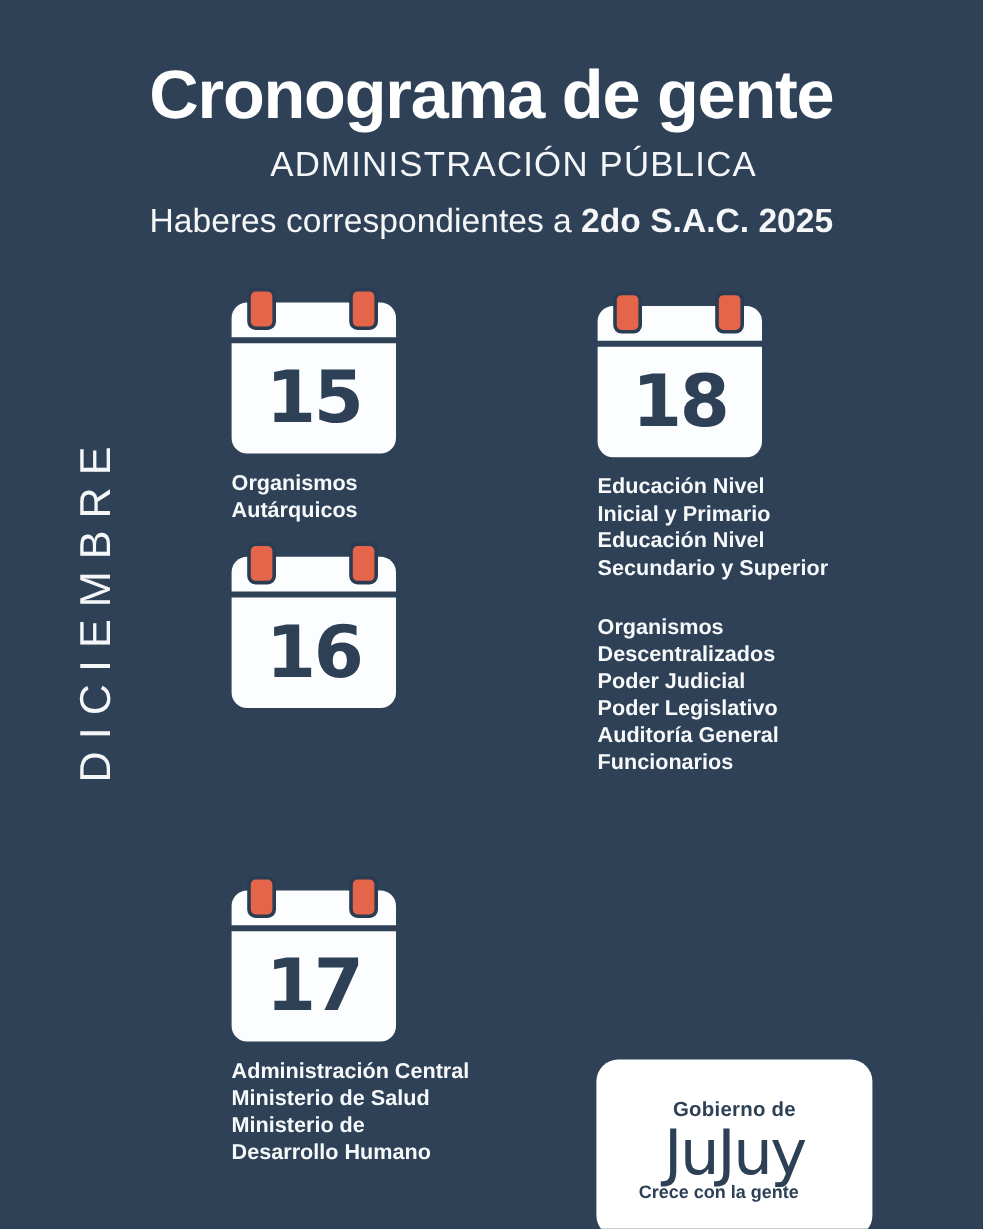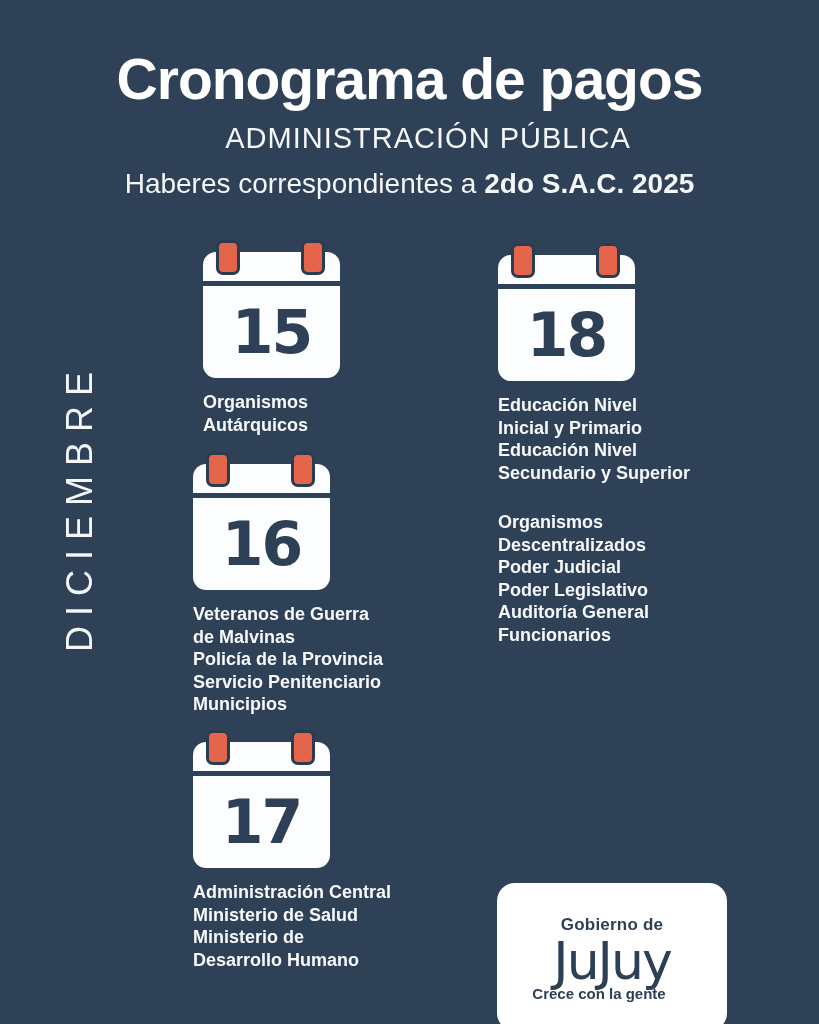--- a/index.html
+++ b/index.html
@@ -52,21 +52,21 @@
     transform: translate(-50%, -50%) rotate(-90deg);
     font-size: 36px;
     letter-spacing: 10px;
     font-weight: normal;
     color: #f4f6f8;
     white-space: nowrap;
   }
 
   
   .entry { position: absolute; width: 230px; }
-  .entry-15 { left: 203px; top: 240px; }
+  .entry-15 { left: 193px; top: 240px; }
   .entry-16 { left: 193px; top: 452px; }
   .entry-17 { left: 193px; top: 730px; }
   .entry-18 { left: 498px; top: 243px; }
   .entry-19 { left: 498px; top: 498px; }
 
   .calendar { position: relative; width: 137px; height: 138px; }
   .cal-tab {
     position: absolute;
     top: 0;
     width: 24px; height: 35px;
@@ -140,21 +140,21 @@
     font-weight: bold;
     margin-left: -26px;
     margin-top: -2px;
   }
 </style>
 </head>
 <body>
 
 <div class="poster">
 
-  <h1 class="page-title">Cronograma de pagos</h1>
+  <h1 class="page-title">Cronograma de gente</h1>
   <div class="page-subtitle">ADMINISTRACIÓN PÚBLICA</div>
   <div class="tagline">
     <span>Haberes correspondientes a </span><span class="bold">2do S.A.C. 2025</span>
   </div>
 
   <div class="month-label">DICIEMBRE</div>
 
   <section class="entry entry-15">
     <div class="calendar">
       <div class="cal-tab left"></div>
@@ -170,25 +170,20 @@
 
   <section class="entry entry-16">
     <div class="calendar">
       <div class="cal-tab left"></div>
       <div class="cal-tab right"></div>
       <div class="cal-top"></div>
       <div class="cal-body">
         <span class="cal-day">16</span>
       </div>
     </div>
-    <p class="entry-label">Veteranos de Guerra
-de Malvinas
-Policía de la Provincia
-Servicio Penitenciario
-Municipios</p>
   </section>
 
   <section class="entry entry-17">
     <div class="calendar">
       <div class="cal-tab left"></div>
       <div class="cal-tab right"></div>
       <div class="cal-top"></div>
       <div class="cal-body">
         <span class="cal-day">17</span>
       </div>

